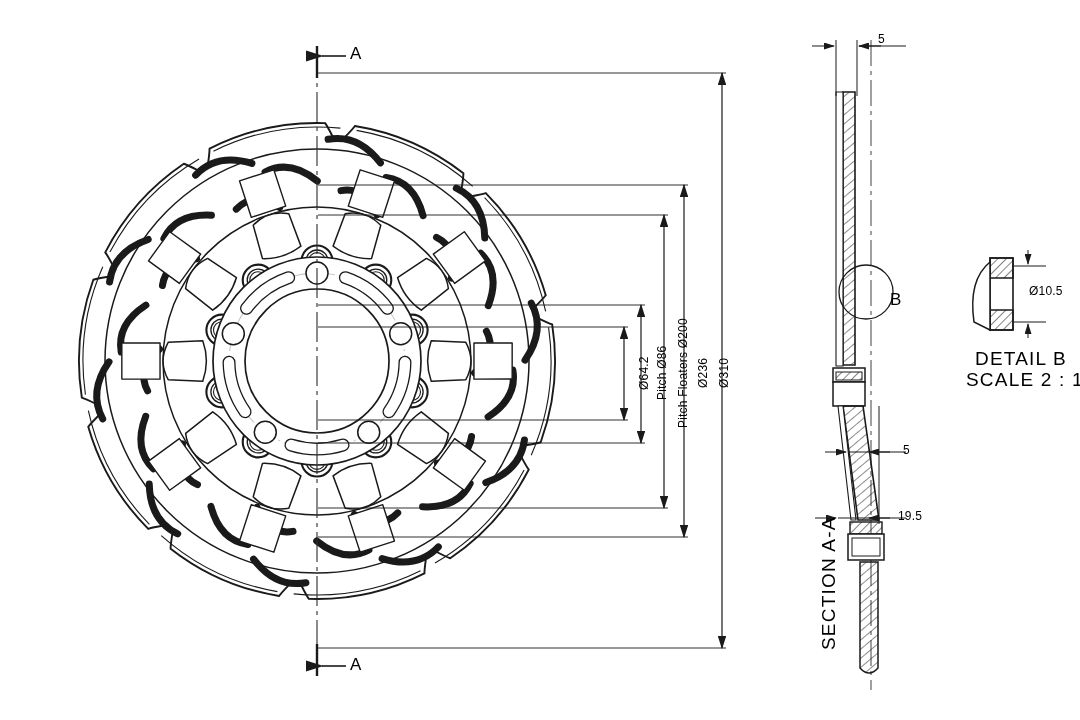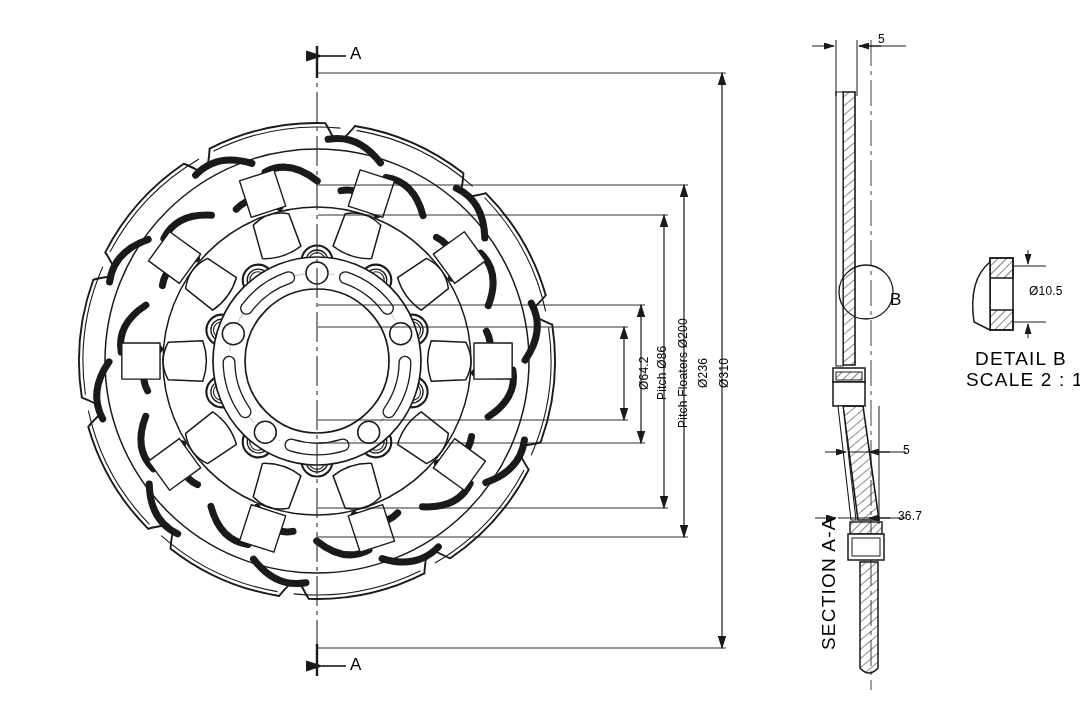--- a/index.html
+++ b/index.html
@@ -242,21 +242,21 @@
 <div class="lbl big" style="left:350px;top:655px;">A</div>
 
 <div class="lbl rot dim" style="left:637px;top:390px;">Ø64.2</div>
 <div class="lbl rot dim" style="left:655px;top:400px;">Pitch  Ø86</div>
 <div class="lbl rot dim" style="left:676px;top:428px;">Pitch Floaters  Ø200</div>
 <div class="lbl rot dim" style="left:696px;top:388px;">Ø236</div>
 <div class="lbl rot dim" style="left:717px;top:388px;">Ø310</div>
 
 <div class="lbl dim" style="left:878px;top:32px;">5</div>
 <div class="lbl dim" style="left:903px;top:443px;">5</div>
-<div class="lbl dim" style="left:898px;top:509px;">36.7</div>
+<div class="lbl dim" style="left:898px;top:509px;">19.5</div>
 
 <div class="lbl big" style="left:890px;top:290px;">B</div>
 
 <div class="lbl sec rot" style="left:818px;top:650px;">SECTION A-A</div>
 
 <div class="lbl dim" style="left:1029px;top:284px;">Ø10.5</div>
 <div class="lbl sec" style="left:975px;top:348px;">DETAIL B</div>
 <div class="lbl sec" style="left:966px;top:369px;">SCALE 2 : 1</div>
 
 </div>

